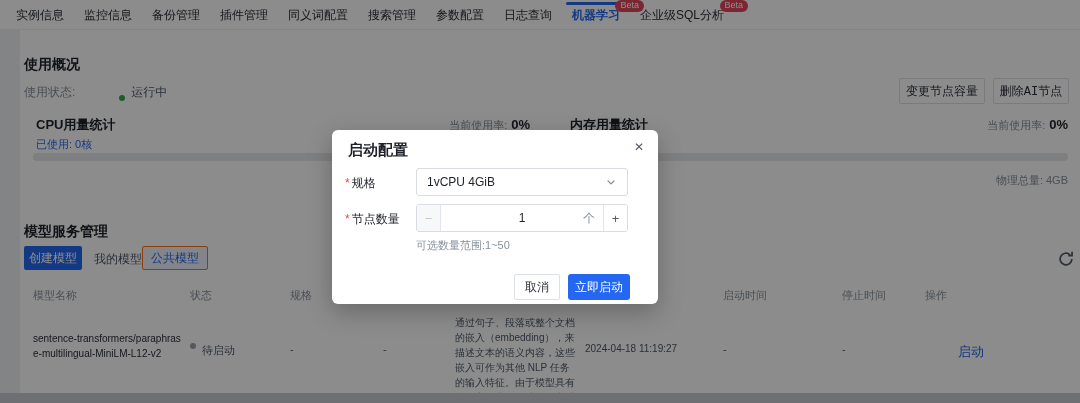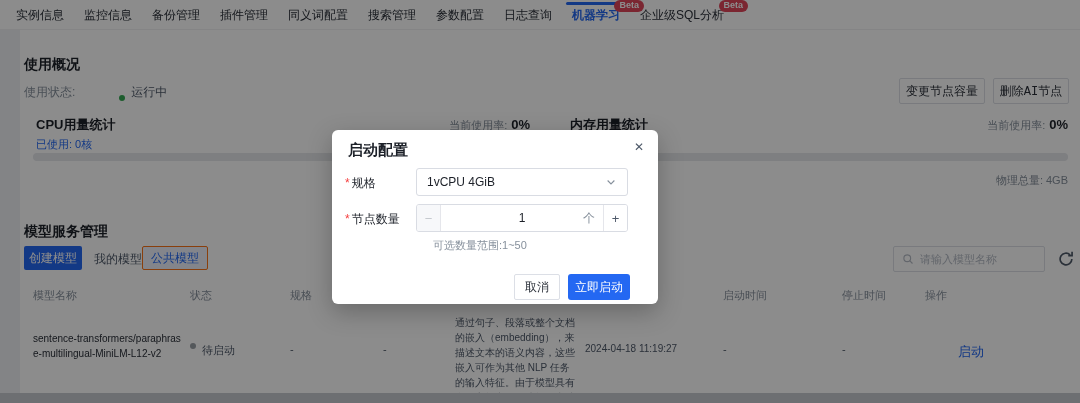--- a/index.html
+++ b/index.html
@@ -11,21 +11,21 @@
   .nav { position:absolute; top:0; left:0; right:0; height:30px; background:#fff;
          border-bottom:1px solid #f0f1f3; display:flex; align-items:center;
          padding-left:14px; gap:16px; z-index:1; }
   .tab { position:relative; font-size:12px; color:#2a2f38; line-height:30px;
          white-space:nowrap; cursor:pointer; padding:0 2px; }
   .tab.active span.tlabel { color:#2468f2; font-weight:bold;margin-top:8px; }
   .tab.active::before { content:""; position:absolute; top:2px; left:-4px; right:-4px;
          height:3px; background:#2468f2; border-radius:2px; }
   .beta { position:absolute; top:0; right:-22px; background:#e0455a; color:#fff;
           font-size:9px; line-height:11px; height:12px; padding:0 5px;
-          border-radius:7px; font-weight:bold; }
+          border-radius:7px; font-weight:normal; }
 
   
   .card { position:absolute; left:20px; top:30px; width:1060px; height:363px; background:#fff; }
   .sec-title { position:absolute; font-size:14px; font-weight:bold; color:#1d2129; }
   .t-usage { left:4px; top:26px; }
   .lbl { color:#86909c; font-size:12px; }
   .status-row { position:absolute; left:4px; top:54px; display:flex; align-items:center; }
   .status-val { display:flex; align-items:flex-end; margin-left:44px; color:#4e5969; font-size:12px; }
   .dot { width:6px; height:6px; border-radius:50%; margin-right:6px; display:inline-block; }
   .dot-green { background:#34a853; }
@@ -92,21 +92,21 @@
   .step-btn { width:24px; display:flex; align-items:center; justify-content:center;
               font-size:13px; cursor:pointer; }
   .step-minus { color:#c2c6cc; background:#f7f8fa; border-right:1px solid #e5e6eb;
                 border-radius:2px 0 0 2px; }
   .step-plus { color:#4e5969; background:#fff; border-left:1px solid #e5e6eb;
                border-radius:0 2px 2px 0; }
   .step-mid { flex:1; position:relative; display:flex; align-items:center; justify-content:center; }
   .step-mid input { width:60px; border:none; outline:none; text-align:center; font-size:12px;
                     color:#1d2129; font-family:inherit; }
   .step-unit { position:absolute; right:8px; color:#86909c; font-size:12px; }
-  .m-hint { position:absolute; left:84px; top:108px; font-size:11px; color:#86909c;margin-left:17px; }
+  .m-hint { position:absolute; left:84px; top:108px; font-size:11px; color:#86909c; }
   .m-cancel { position:absolute; left:182px; top:144px; width:46px; }
   .m-confirm { position:absolute; left:236px; top:144px; width:62px; height:26px; border:none;
                background:#2468f2; color:#fff; font-size:12px; border-radius:3px; cursor:pointer; }
 </style>
 </head>
 <body>
 
 <div class="page">
 
   <div class="nav">
@@ -155,27 +155,20 @@
       <span>当前使用率:</span><b>0%</b>
     </div>
     <div class="pbar" style="left:550px; top:123px; width:498px;"></div>
     <div class="total-line">物理总量: 4GB</div>
 
     <div class="sec-title t-models">模型服务管理</div>
     <button class="btn-create" style="position:absolute; cursor:pointer; font-family:Liberation Mono, monospace;">创建模型</button>
     <span class="tab-my">我的模型</span>
     <span class="tab-public">公共模型</span>
 
-    <div class="search-box">
-      <svg width="12" height="12" viewBox="0 0 16 16">
-        <circle cx="7" cy="7" r="4.5" fill="none" stroke="#b4bac4" stroke-width="1.5"></circle>
-        <line x1="10.5" y1="10.5" x2="14" y2="14" stroke="#b4bac4" stroke-width="1.5"></line>
-      </svg>
-      <input type="text" placeholder="请输入模型名称" style="">
-    </div>
     <svg class="refresh" viewBox="0 0 16 16">
       <path d="M13.2 8a5.2 5.2 0 1 1-1.6-3.75" fill="none" stroke="#4e5969" stroke-width="1.5"></path>
       <path d="M13.4 1.6 L13.4 5 L10 5" fill="none" stroke="#4e5969" stroke-width="1.5"></path>
     </svg>
 
     <div class="table">
       <div class="th">模型名称</div>
       <div class="th">状态</div>
       <div class="th">规格</div>
       <div class="th"></div>

